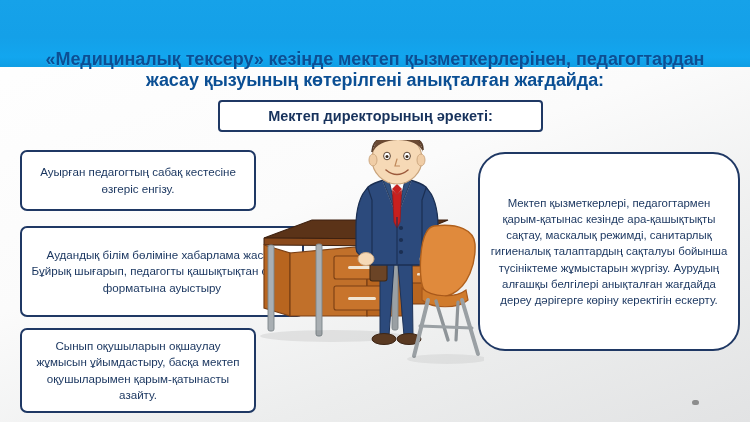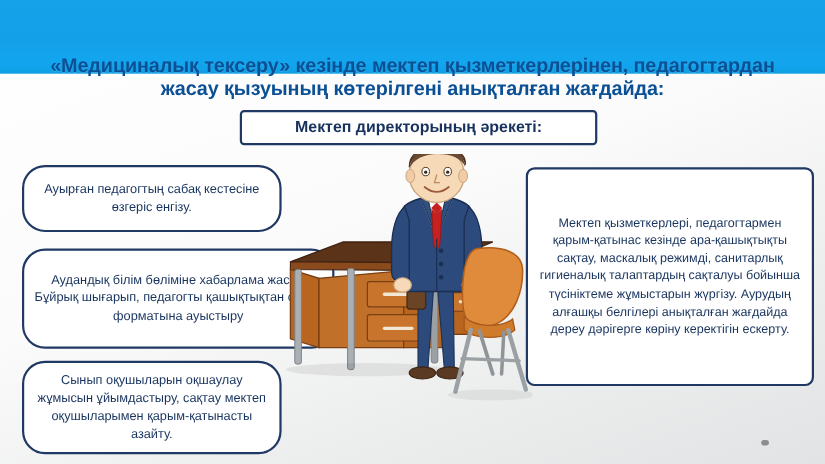--- a/index.html
+++ b/index.html
@@ -45,21 +45,21 @@
     margin-top: 41px;
   }
   #header-band .hdr-line2 {
     display: block;
   }
 
   
   .callout {
     position: absolute;
     border: 2px solid #1f3864;
-    border-radius: 21px;
+    border-radius: 7px;
     background: #ffffff;
     box-sizing: border-box;
     color: #1f3864;
     text-align: center;
     display: flex;
     align-items: center;
     justify-content: center;
   }
   .callout .txt {
     display: block;
@@ -92,21 +92,21 @@
   #box-left-1 { left: 20px; top: 150px;  width: 236px; height: 61px; }
   #box-left-2 { left: 20px; top: 226px;  width: 284px; height: 91px; }
   #box-left-3 { left: 20px; top: 328px;  width: 236px; height: 85px; }
 
   
   #box-right {
     left: 478px;
     top: 152px;
     width: 262px;
     height: 199px;
-    border-radius: 8px;
+    border-radius: 27px;
   }
   #box-right .txt {
     font-size: 11.4px;
     line-height: 16.1px;
   }
 
   
   #illustration {
     position: absolute;
     left: 252px;
@@ -146,21 +146,21 @@
 
   <div class="callout" id="box-left-1">
     <span class="txt">Ауырған педагогтың сабақ кестесіне өзгеріс енгізу.</span>
   </div>
 
   <div class="callout" id="box-left-2">
     <span class="txt">Аудандық білім бөліміне хабарлама жасау. Бұйрық шығарып, педагогты қашықтықтан оқыту форматына ауыстыру</span>
   </div>
 
   <div class="callout" id="box-left-3">
-    <span class="txt">Сынып оқушыларын  оқшаулау жұмысын ұйымдастыру, сақтау мектеп оқушыларымен қарым-қатынасты азайту.</span>
+    <span class="txt">Сынып оқушыларын  оқшаулау жұмысын ұйымдастыру, басқа мектеп оқушыларымен қарым-қатынасты азайту.</span>
   </div>
 
   <div class="callout" id="box-right">
     <span class="txt">Мектеп қызметкерлері, педагогтармен қарым-қатынас кезінде ара-қашықтықты сақтау, маскалық режимді, санитарлық гигиеналық талаптардың сақталуы бойынша түсініктеме жұмыстарын жүргізу. Аурудың алғашқы белгілері анықталған жағдайда дереу дәрігерге көріну керектігін ескерту.</span>
   </div>
 
   <div id="illustration">
     <svg width="232" height="242" viewBox="0 0 232 242" xmlns="http://www.w3.org/2000/svg">
 
       <g>

